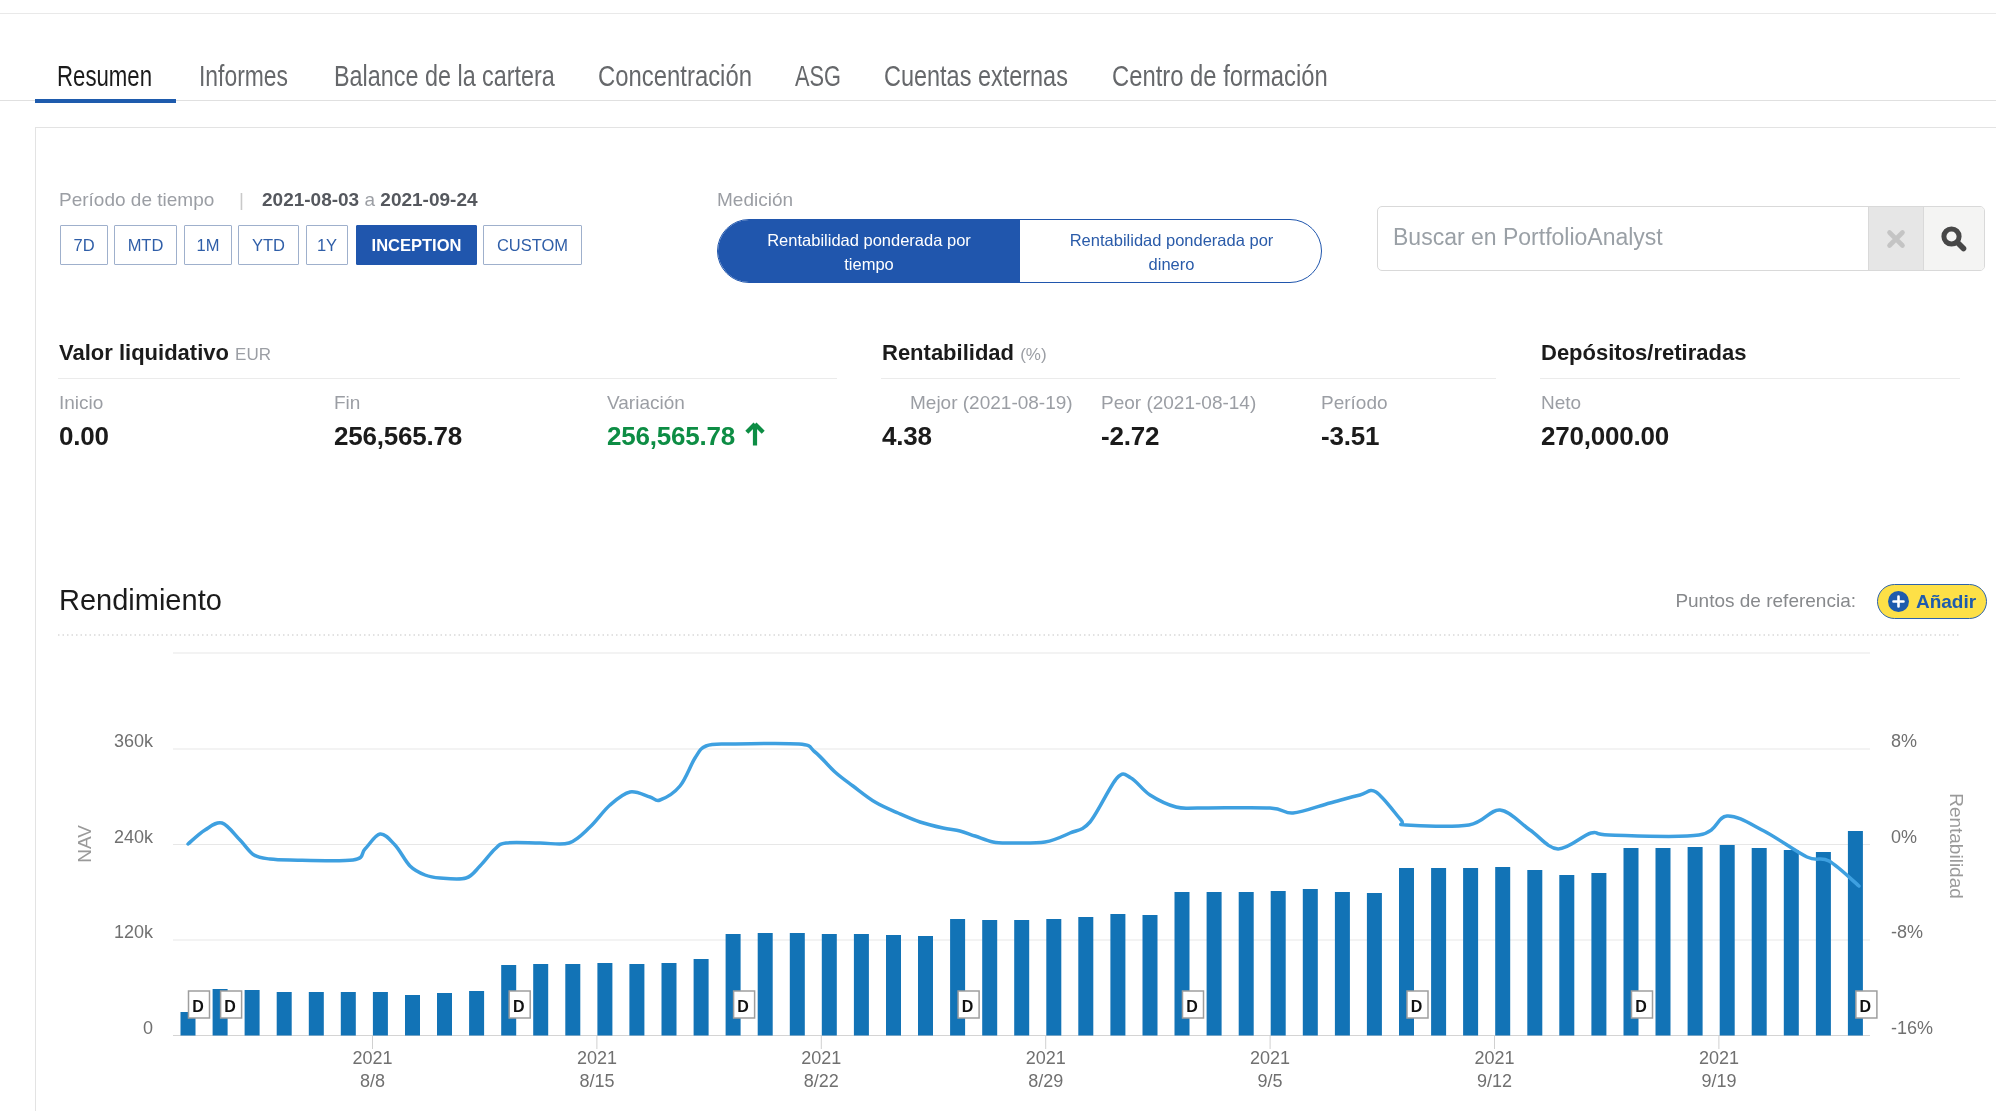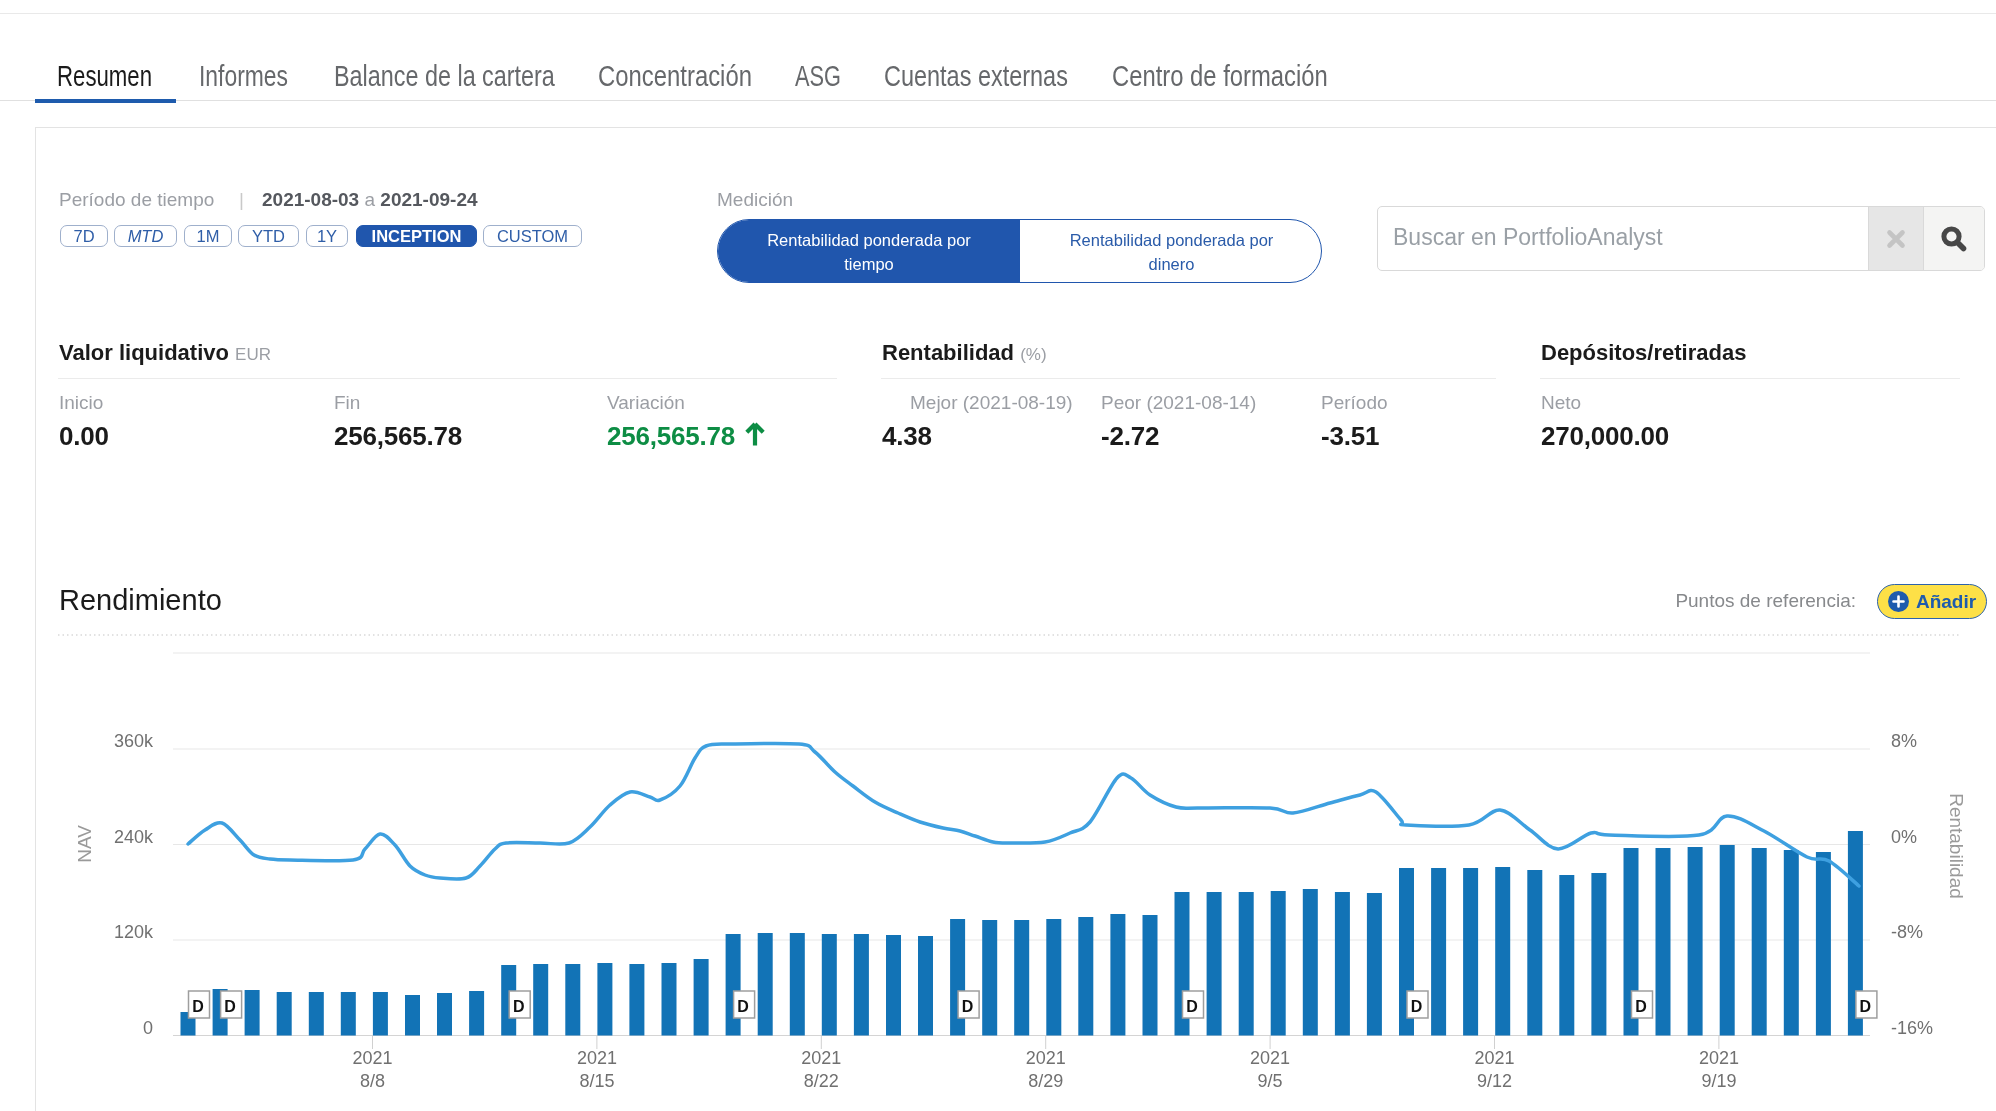--- a/index.html
+++ b/index.html
@@ -1,19 +1,19 @@
 <!DOCTYPE html>
 <html><head>
 <meta charset="utf-8">
 <style>
 * { margin:0; padding:0; box-sizing:border-box; }
 html,body { width:1996px; height:1111px; background:#ffffff; font-family:"Liberation Sans", sans-serif; overflow:hidden; }
 .abs { position:absolute; }
 .tab { font-size:30px; color:#66686b; transform-origin:0 50%; }
-.btn { position:absolute; top:225px; height:22px; border:1px solid #9fb0cc; border-radius:7px;
+.btn { position:absolute; top:225px; height:40px; border:1px solid #9fb0cc; border-radius:1px;
         color:#2f5ea8; font-size:16.5px; display:flex; align-items:center; justify-content:center; background:#fff; }
 .glabel { font-size:19px; color:#9b9ea4; }
 .gval { font-size:26px; font-weight:bold; color:#1b1b1b; letter-spacing:-0.2px; }
 </style>
 </head>
 <body>
 
 <div class="abs" style="left:0;top:13px;width:1996px;height:1px;background:#e9e9e9"></div>
 
 <div class="abs" style="left:0;top:100px;width:1996px;height:1px;background:#e0e0e0"></div>
@@ -27,21 +27,21 @@
 <div class="abs" style="left:35px;top:99px;width:141px;height:3.5px;background:#1e5bad"></div>
 
 <div class="abs" style="left:35px;top:127px;width:1961px;height:1px;background:#e3e3e3"></div>
 <div class="abs" style="left:35px;top:127px;width:1px;height:984px;background:#e3e3e3"></div>
 
 <div class="abs glabel" style="left:59px;top:189px;">Período de tiempo</div>
 <div class="abs" style="left:239px;top:189px;font-size:19px;color:#c9c9c9;">|</div>
 <div class="abs" style="left:262px;top:189px;font-size:19px;color:#55585e;font-weight:bold;text-align:center;">2021-08-03 <span style="font-weight:normal;color:#9b9ea4">a</span> 2021-09-24</div>
 
 <div class="btn" style="left:60px;width:48px;">7D</div>
-<div class="btn" style="left:114px;width:63px;font-style:italic;">MTD</div>
+<div class="btn" style="left:114px;width:63px;">MTD</div>
 <div class="btn" style="left:184px;width:48px;">1M</div>
 <div class="btn" style="left:238px;width:61px;">YTD</div>
 <div class="btn" style="left:306px;width:42px;">1Y</div>
 <div class="btn" style="left:356px;width:121px;background:#2056ad;border-color:#2056ad;color:#fff;font-weight:bold;">INCEPTION</div>
 <div class="btn" style="left:483px;width:99px;">CUSTOM</div>
 
 <div class="abs glabel" style="left:717px;top:189px;">Medición</div>
 <div class="abs" style="left:717px;top:219px;width:605px;height:64px;border:1px solid #2056ad;border-radius:32px;background:#fff;overflow:hidden;">
   <div style="position:absolute;left:0;top:0;width:302px;height:64px;background:#2056ad;color:#fff;font-size:16.5px;line-height:24px;display:flex;align-items:center;justify-content:center;text-align:center;">Rentabilidad ponderada por<br>tiempo</div>
   <div style="position:absolute;left:302px;top:0;width:303px;height:64px;color:#2a5ba9;font-size:16.5px;line-height:24px;display:flex;align-items:center;justify-content:center;text-align:center;">Rentabilidad ponderada por<br>dinero</div>

